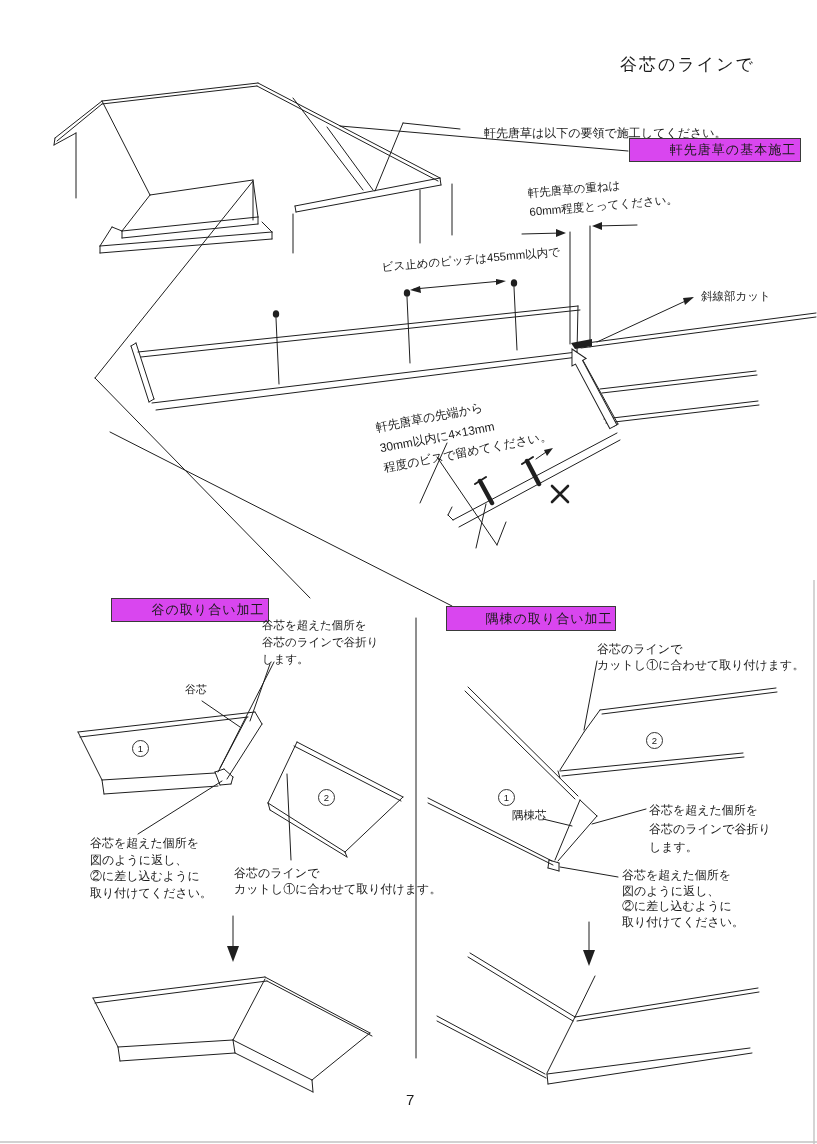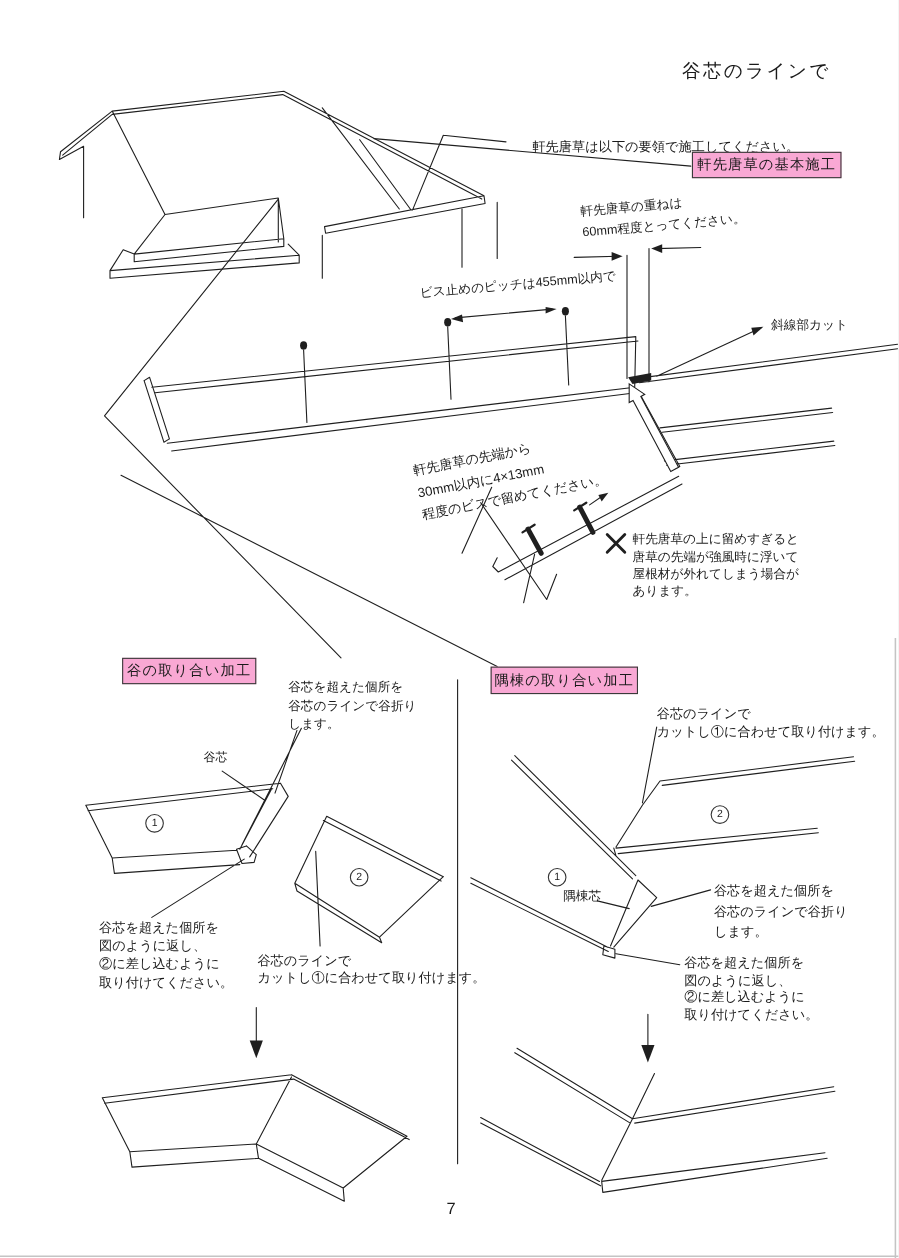--- a/index.html
+++ b/index.html
@@ -1,20 +1,20 @@
 <!DOCTYPE html>
 <html><head>
 <meta charset="utf-8">
 <style>
   html,body{margin:0;padding:0;background:#e8e8e8;}
   .page{position:relative;width:817px;height:1144px;background:#ffffff;overflow:hidden;
         font-family:"Liberation Sans",sans-serif;color:#1a1a1a;}
   .txt{position:absolute;white-space:pre-line;font-size:12px;line-height:16px;color:#1a1a1a;}
   .boxlabel{position:absolute;border:1px solid #3a3a3a;display:flex;align-items:center;
-            justify-content:center;font-size:13px;letter-spacing:1px;background:#f9a8d4;}
+            justify-content:center;font-size:13px;letter-spacing:1px;background:#d946ef;padding-left:36px;}
   .pagetitle{position:absolute;font-size:17px;letter-spacing:2px;}
   .circ{position:absolute;width:15px;height:15px;border:1px solid #333;border-radius:50%;
         display:flex;align-items:center;justify-content:center;font-size:9.5px;background:#fff;}
   svg{position:absolute;left:0;top:0;}
 </style>
 </head>
 <body>
 
 <div class="page">
 
@@ -112,24 +112,20 @@
 
   <div class="boxlabel" style="left:629px;top:138px;width:134px;height:22px;">軒先唐草の基本施工</div>
 
   <div class="txt" style="left:527px;top:184px;font-size:11.5px;line-height:19px;transform:rotate(-5deg);transform-origin:0 0;">軒先唐草の重ねは
 60mm程度とってください。</div>
   <div class="txt" style="left:381px;top:259px;font-size:11.5px;transform:rotate(-5deg);transform-origin:0 0;">ビス止めのピッチは455mm以内で</div>
   <div class="txt" style="left:701px;top:288px;font-size:11.5px;">斜線部カット</div>
   <div class="txt" style="left:374px;top:418px;font-size:12px;line-height:20.5px;transform:rotate(-11deg);transform-origin:0 0;">軒先唐草の先端から
 30mm以内に4×13mm
 程度のビスで留めてください。</div>
-  <div class="txt" style="left:575px;top:484px;font-size:11.5px;line-height:15.5px;">軒先唐草の上に留めすぎると
-唐草の先端が強風時に浮いて
-屋根材が外れてしまう場合が
-あります。</div>
 
   <div class="boxlabel" style="left:63px;top:598px;width:120px;height:22px;margin-left:48px;">谷の取り合い加工</div>
   <div class="txt" style="left:262px;top:617px;font-size:11.5px;line-height:17px;">谷芯を超えた個所を
 谷芯のラインで谷折り
 します。</div>
   <div class="txt" style="left:185px;top:681px;font-size:11px;">谷芯</div>
   <span class="circ" style="left:132px;top:740px;">1</span>
   <span class="circ" style="left:318px;top:789px;">2</span>
   <div class="txt" style="left:90px;top:835px;line-height:16.5px;">谷芯を超えた個所を
 図のように返し、

